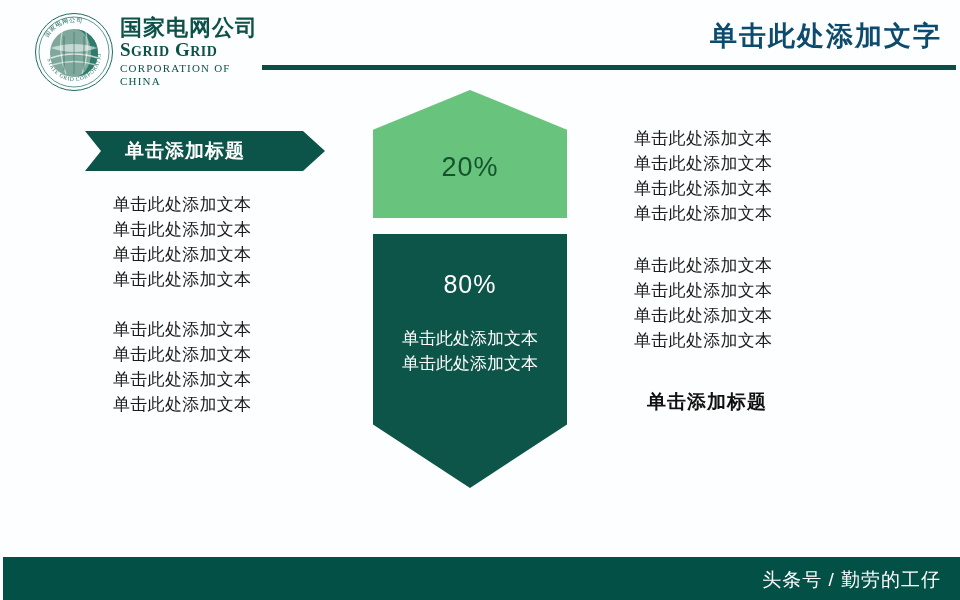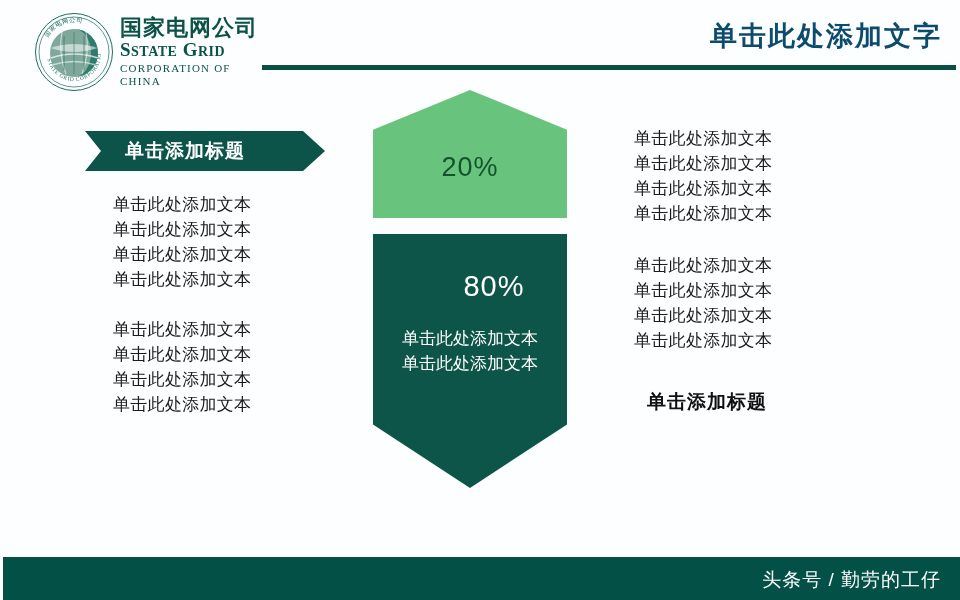--- a/index.html
+++ b/index.html
@@ -166,23 +166,22 @@
     background: #0d5449;
     clip-path: polygon(0 0, 100% 0, 100% 75%, 50% 100%, 0 75%);
   }
   .pent-bottom-value {
     position: absolute;
     left: 0;
     top: 36px;
     width: 194px;
     text-align: center;
     color: #ffffff;
-    font-size: 29px;
-    letter-spacing: 1px;
-    margin-left: 24px;
+    font-size: 25px;
+    letter-spacing: 1px;
   }
   .pent-bottom-lines {
     position: absolute;
     left: 0;
     top: 93px;
     width: 194px;
     text-align: center;
     color: #ffffff;
     font-size: 17px;
     line-height: 1.45;
@@ -235,21 +234,21 @@
         <text font-family="'Liberation Serif',serif" font-size="6.2" fill="#1f6b5e" letter-spacing="0.6">
           <textPath href="#arcTop" startOffset="16%">国家电网公司</textPath>
         </text>
         <text font-family="'Liberation Serif',serif" font-size="5.4" fill="#1f6b5e" letter-spacing="0.7">
           <textPath href="#arcBot" startOffset="6%">STATE GRID CORPORATION OF</textPath>
         </text>
       </svg>
     </div>
     <div class="logo-text">
       <div class="logo-cn">国家电网公司</div>
-      <div class="logo-en"><span>S</span><span class="small-caps">STATE</span> <span>G</span><span class="small-caps">RID</span></div>
+      <div class="logo-en"><span>S</span><span class="small-caps">GRID</span> <span>G</span><span class="small-caps">RID</span></div>
       <div class="logo-sub">CORPORATION OF CHINA</div>
     </div>
   </div>
 
   <div class="header-title">单击此处添加文字</div>
   <div class="header-rule"></div>
 
   <div class="banner">
     <span class="banner-label">单击添加标题</span>
   </div>

